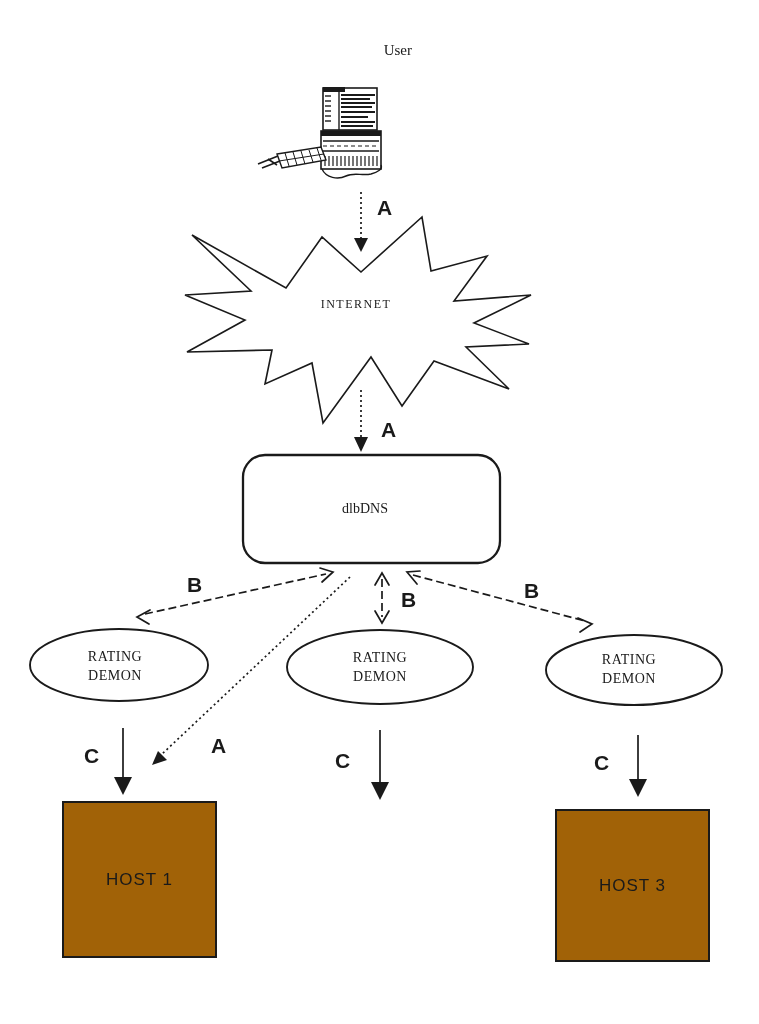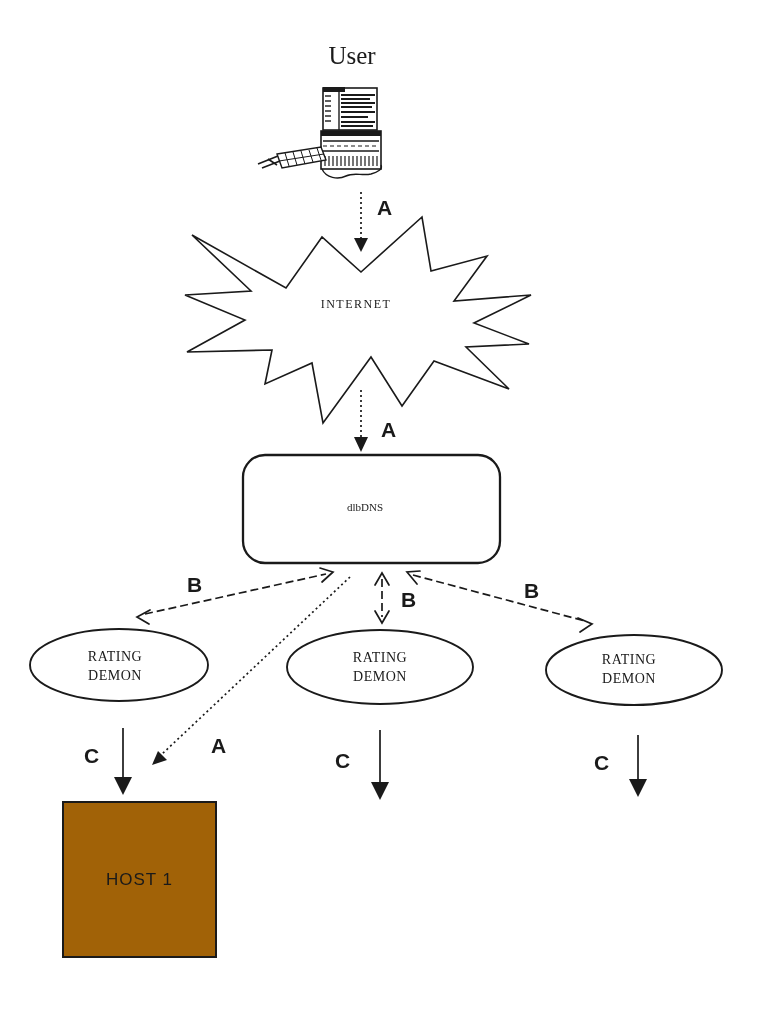--- a/index.html
+++ b/index.html
@@ -8,23 +8,23 @@
   #art{position:absolute;left:0;top:0;}
   .shape{fill:#ffffff;stroke:#1a1a1a;}
   .ln{stroke:#1a1a1a;fill:none;}
   .dot{stroke-dasharray:2 3;}
   .dash{stroke-dasharray:8 4;}
   .head{fill:none;stroke:#1a1a1a;stroke-width:1.7;stroke-linecap:round;}
   .fillhead{fill:#1a1a1a;stroke:none;}
   .ink{fill:#1a1a1a;stroke:none;}
   .lbl{position:absolute;color:#1a1a1a;white-space:nowrap;}
   .center{text-align:center;}
-  .user-lbl{font-size:25px;}
+  .user-lbl{font-size:15px;text-align:right;}
   .net-lbl{font-size:12px;letter-spacing:1.5px;}
-  .dns-lbl{font-size:11px;text-decoration-style:wavy;text-underline-offset:3px;}
+  .dns-lbl{font-size:14px;text-decoration-style:wavy;text-underline-offset:3px;}
   .demon-lbl{font-size:14px;line-height:19px;letter-spacing:0.5px;}
   .tag{position:absolute;font-family:"Liberation Sans", sans-serif;font-weight:bold;font-size:21px;color:#1a1a1a;}
   .host{position:absolute;border:2px solid #1a1a1a;background:#a16207;display:flex;align-items:center;justify-content:center;
         font-family:"Liberation Sans", sans-serif;font-size:17px;letter-spacing:1px;color:#1a1a1a;}
 </style>
 </head>
 <body>
 
 <div id="canvas">
 
@@ -163,20 +163,23 @@
     <span>DEMON</span>
   </div>
   <div class="lbl demon-lbl center" style="left:549px;top:650px;width:160px;">
     <span>RATING</span><br>
     <span>DEMON</span>
   </div>
 
   <div class="host" style="left:62px;top:801px;width:151px;height:153px;">
     <span>HOST 1</span>
   </div>
+  <div class="host" style="left:555px;top:809px;width:151px;height:149px;">
+    <span>HOST 3</span>
+  </div>
 
   <div class="tag" style="left:377px;top:196px;">A</div>
   <div class="tag" style="left:381px;top:418px;">A</div>
   <div class="tag" style="left:211px;top:734px;">A</div>
   <div class="tag" style="left:187px;top:573px;">B</div>
   <div class="tag" style="left:401px;top:588px;">B</div>
   <div class="tag" style="left:524px;top:579px;">B</div>
   <div class="tag" style="left:84px;top:744px;">C</div>
   <div class="tag" style="left:335px;top:749px;">C</div>
   <div class="tag" style="left:594px;top:751px;">C</div>

